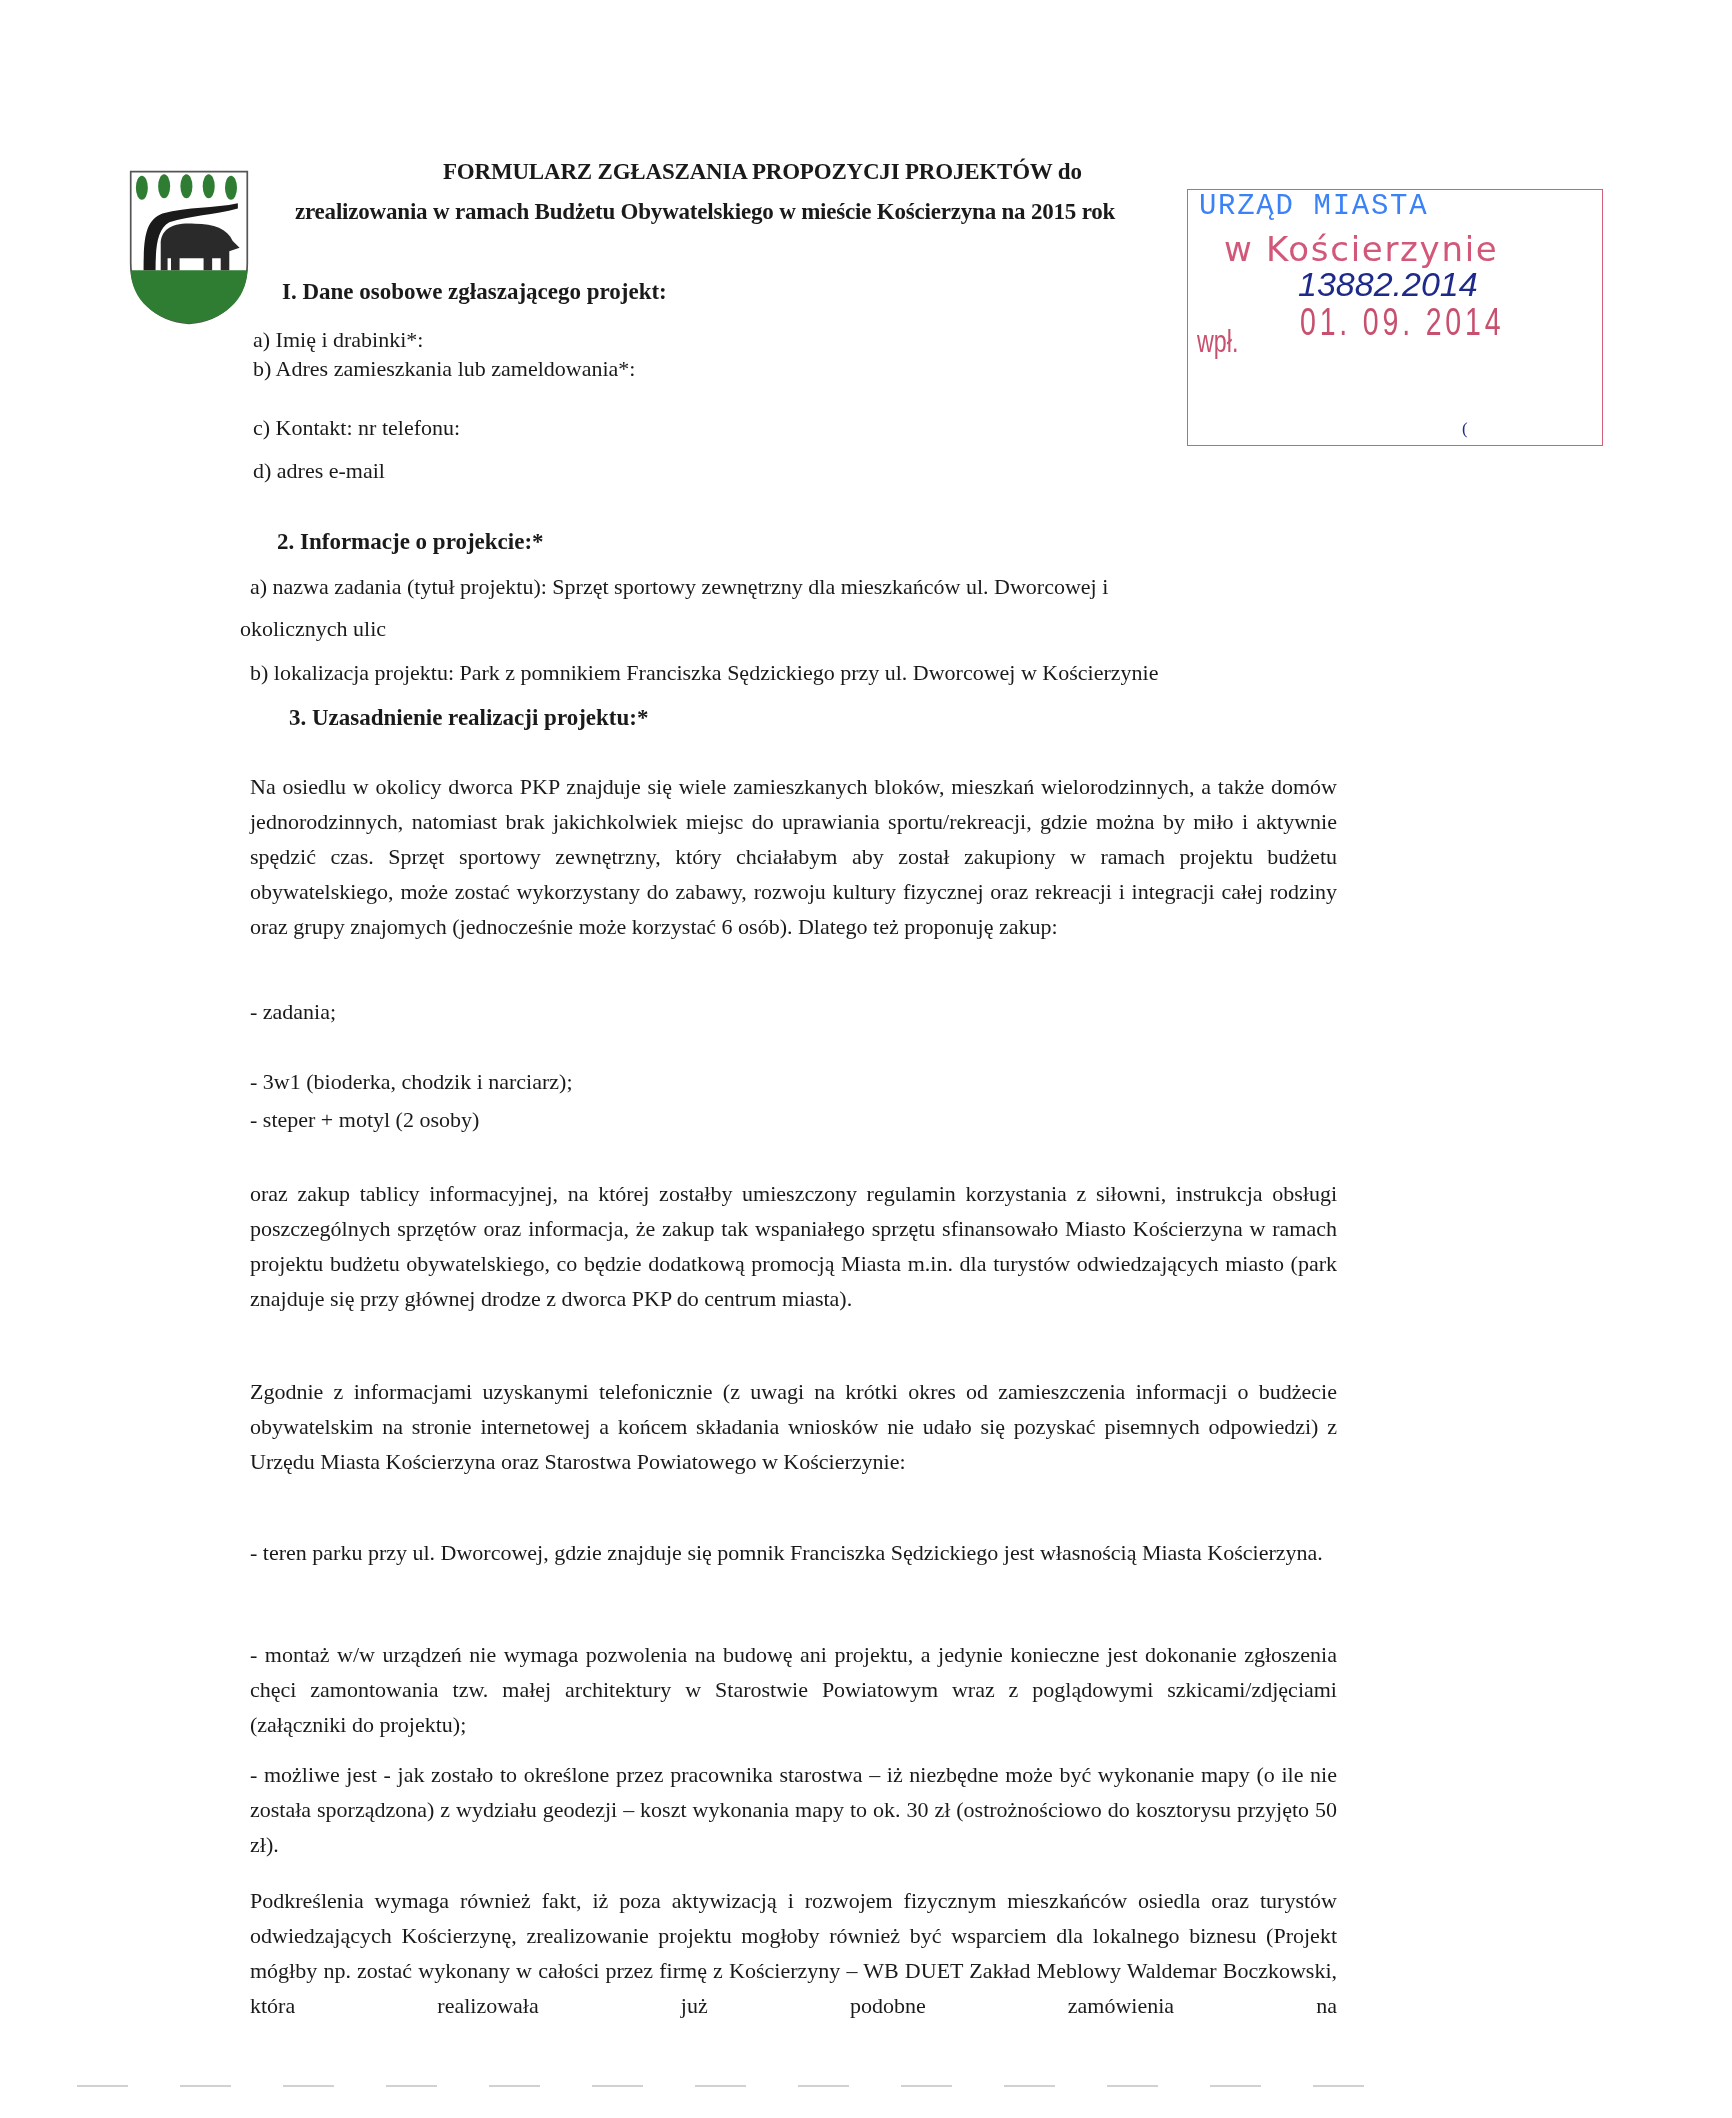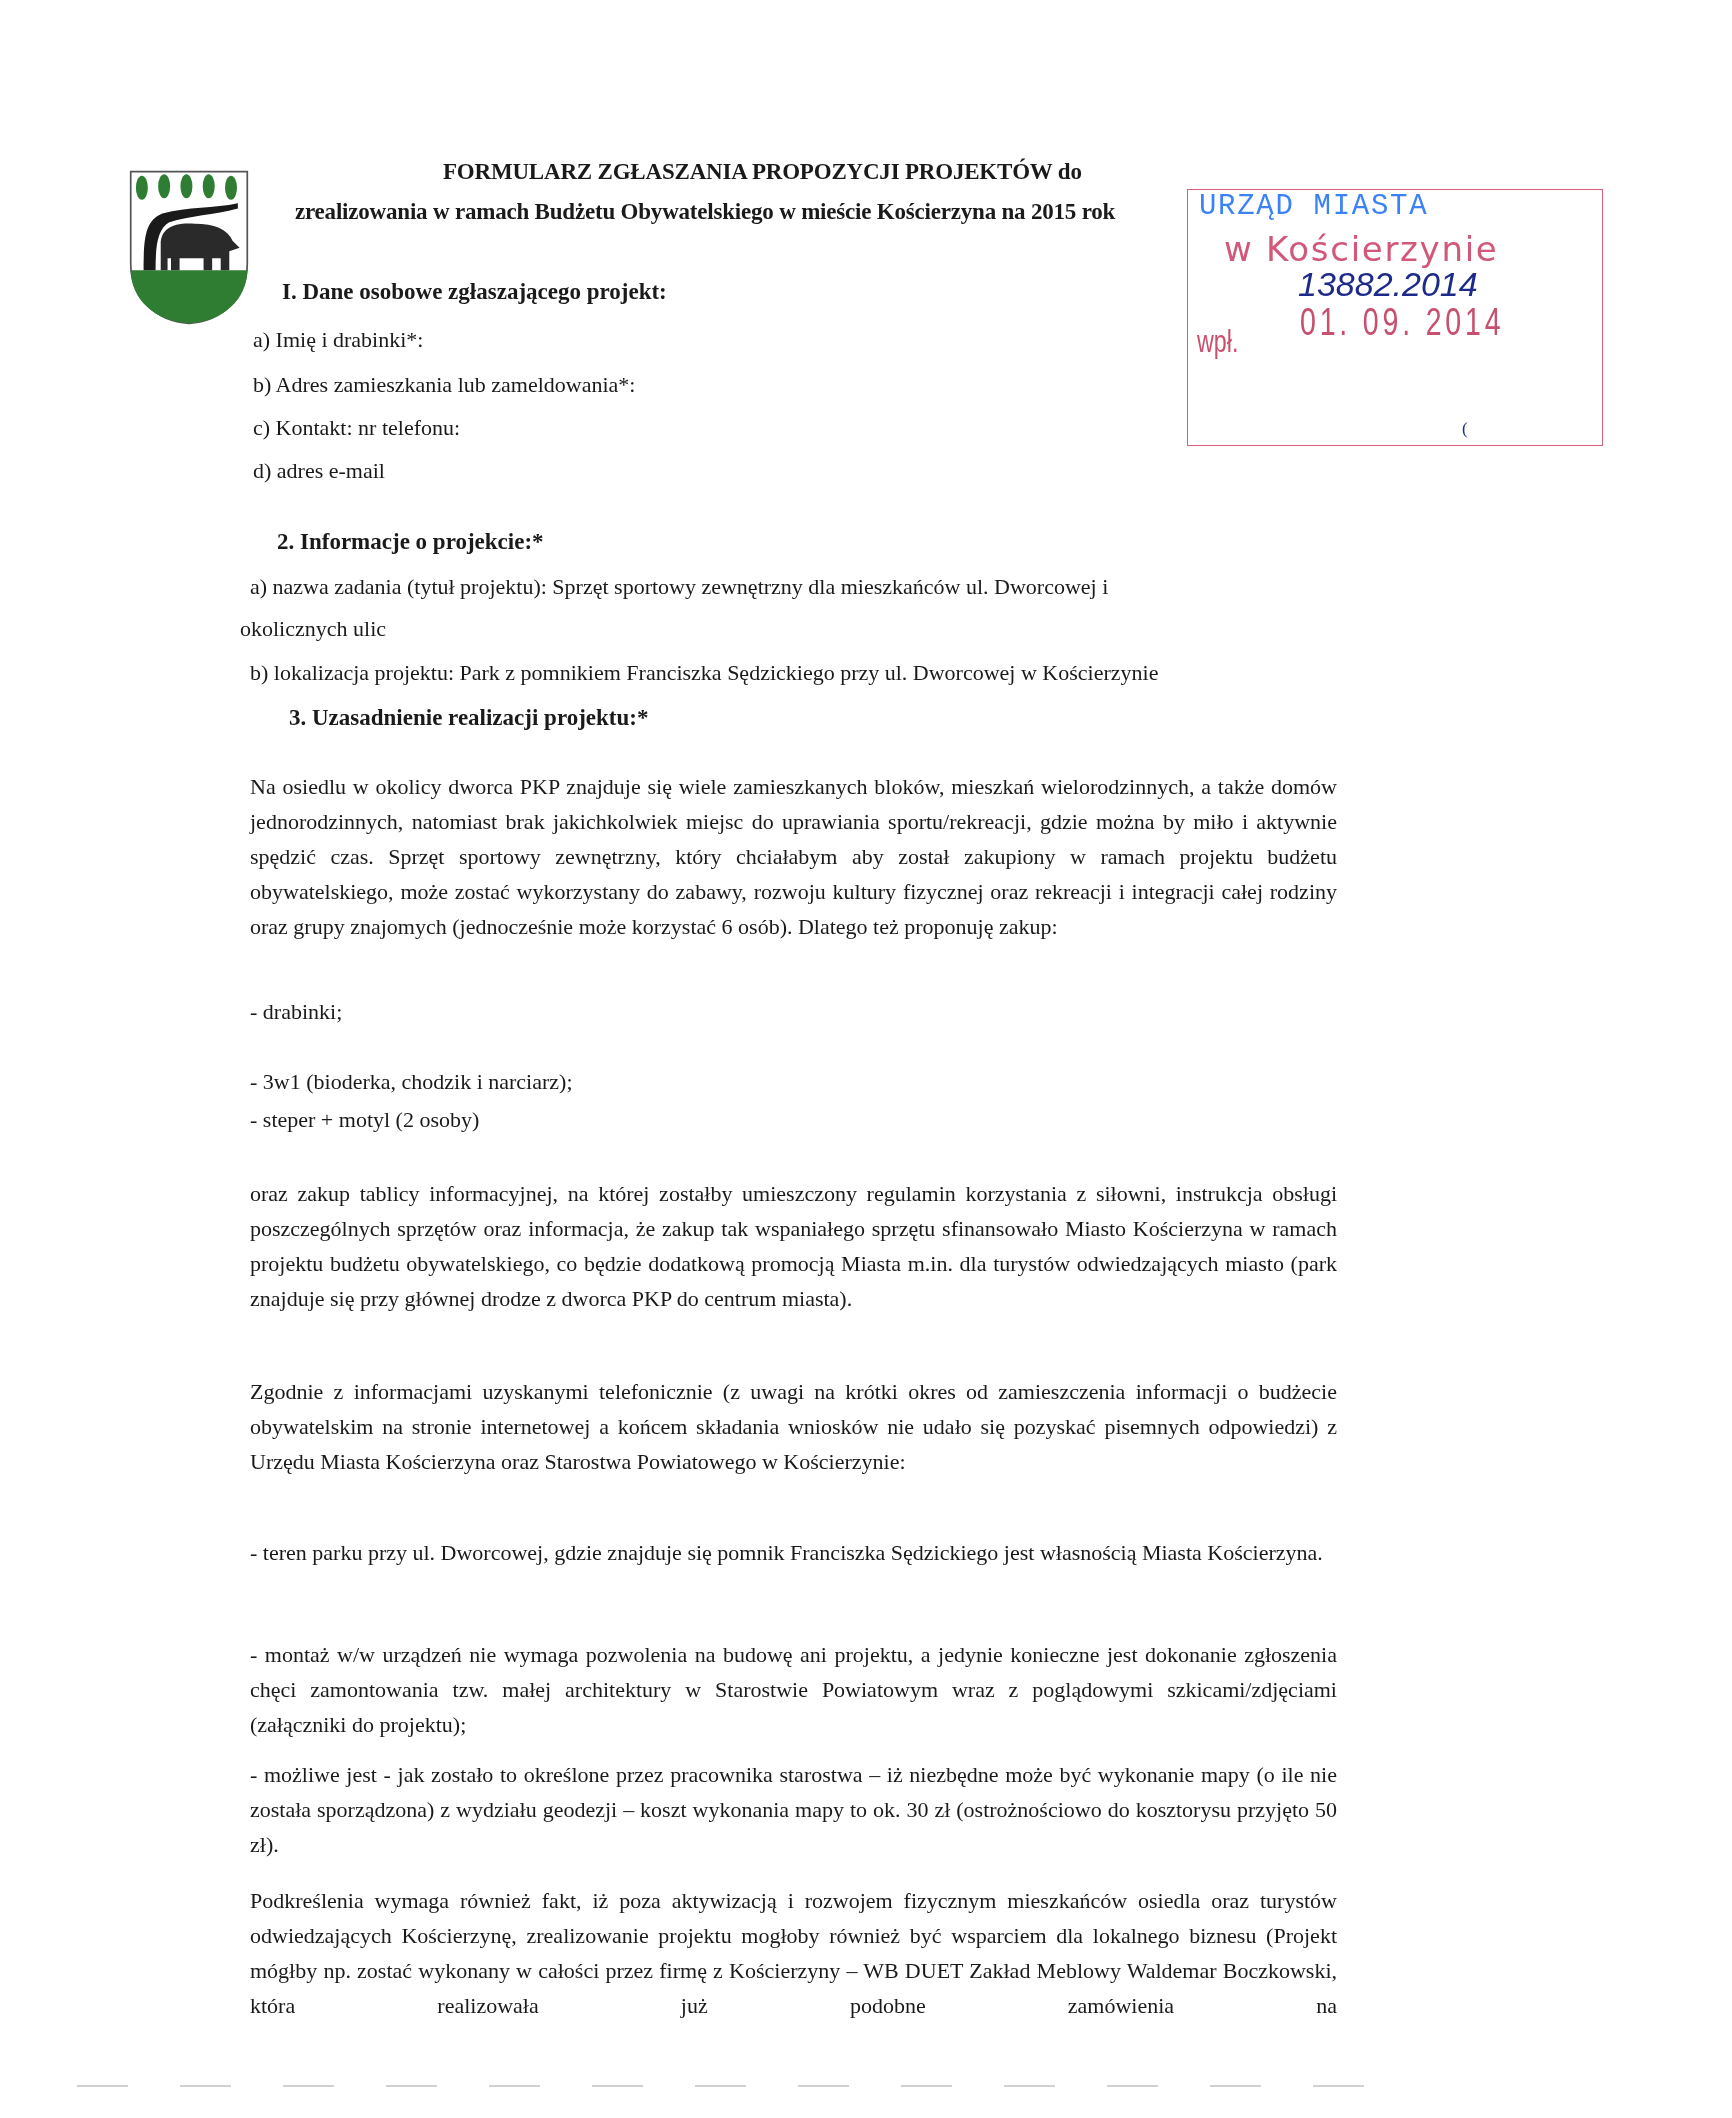--- a/index.html
+++ b/index.html
@@ -54,34 +54,34 @@
 <div class="stamp"></div>
 <div class="stamp-l1">URZĄD MIASTA</div>
 <div class="stamp-l2">w Kościerzynie</div>
 <div class="stamp-num">13882.2014</div>
 <div class="stamp-date">01. 09. 2014</div>
 <div class="stamp-wpl">wpł.</div>
 <div class="stamp-mark">(</div>
 
 <div class="abs heading" style="left:282px; top:279px;">I. Dane osobowe zgłaszającego projekt:</div>
 <div class="abs line" style="left:253px; top:327px;">a) Imię i drabinki*:</div>
-<div class="abs line" style="left:253px; top:372px;">b) Adres zamieszkania lub zameldowania*:</div>
+<div class="abs line" style="left:253px; top:356px;">b) Adres zamieszkania lub zameldowania*:</div>
 <div class="abs line" style="left:253px; top:415px;">c) Kontakt: nr telefonu:</div>
 <div class="abs line" style="left:253px; top:458px;">d) adres e-mail</div>
 
 <div class="abs heading" style="left:277px; top:529px;">2. Informacje o projekcie:*</div>
 <div class="abs line" style="left:250px; top:574px;">a) nazwa zadania (tytuł projektu): Sprzęt sportowy zewnętrzny dla mieszkańców ul. Dworcowej i</div>
 <div class="abs line" style="left:240px; top:616px;">okolicznych ulic</div>
 <div class="abs line" style="left:250px; top:660px;">b) lokalizacja projektu: Park z pomnikiem Franciszka Sędzickiego przy ul. Dworcowej w Kościerzynie</div>
 
 <div class="abs heading" style="left:277px; top:705px;margin-left:12px;">3. Uzasadnienie realizacji projektu:*</div>
 
 <div class="just" style="top:757px;">Na osiedlu w okolicy dworca PKP znajduje się wiele zamieszkanych bloków, mieszkań wielorodzinnych, a także domów jednorodzinnych, natomiast brak jakichkolwiek miejsc do uprawiania sportu/rekreacji, gdzie można by miło i aktywnie spędzić czas. Sprzęt sportowy zewnętrzny, który chciałabym aby został zakupiony w ramach projektu budżetu obywatelskiego, może zostać wykorzystany do zabawy, rozwoju kultury fizycznej oraz rekreacji i integracji całej rodziny oraz grupy znajomych (jednocześnie może korzystać 6 osób). Dlatego też proponuję zakup:</div>
 
-<div class="abs line" style="left:250px; top:999px;">- drabinki;</div>
+<div class="abs line" style="left:250px; top:999px;">- zadania;</div>
 <div class="abs line" style="left:250px; top:1053px;margin-top:16px;">- 3w1 (bioderka, chodzik i narciarz);</div>
 <div class="abs line" style="left:250px; top:1107px;">- steper + motyl (2 osoby)</div>
 
 <div class="just" style="top:1164px;">oraz zakup tablicy informacyjnej, na której zostałby umieszczony regulamin korzystania z siłowni, instrukcja obsługi poszczególnych sprzętów oraz informacja, że zakup tak wspaniałego sprzętu sfinansowało Miasto Kościerzyna w ramach projektu budżetu obywatelskiego, co będzie dodatkową promocją Miasta m.in. dla turystów odwiedzających miasto (park znajduje się przy głównej drodze z dworca PKP do centrum miasta).</div>
 
 <div class="just" style="top:1362px;">Zgodnie z informacjami uzyskanymi telefonicznie (z uwagi na krótki okres od zamieszczenia informacji o budżecie obywatelskim na stronie internetowej a końcem składania wniosków nie udało się pozyskać pisemnych odpowiedzi) z Urzędu Miasta Kościerzyna oraz Starostwa Powiatowego w Kościerzynie:</div>
 
 <div class="just" style="top:1523px;">- teren parku przy ul. Dworcowej, gdzie znajduje się pomnik Franciszka Sędzickiego jest własnością Miasta Kościerzyna.</div>
 
 <div class="just" style="top:1625px;">- montaż w/w urządzeń nie wymaga pozwolenia na budowę ani projektu, a jedynie konieczne jest dokonanie zgłoszenia chęci zamontowania tzw. małej architektury w Starostwie Powiatowym wraz z poglądowymi szkicami/zdjęciami (załączniki do projektu);</div>

